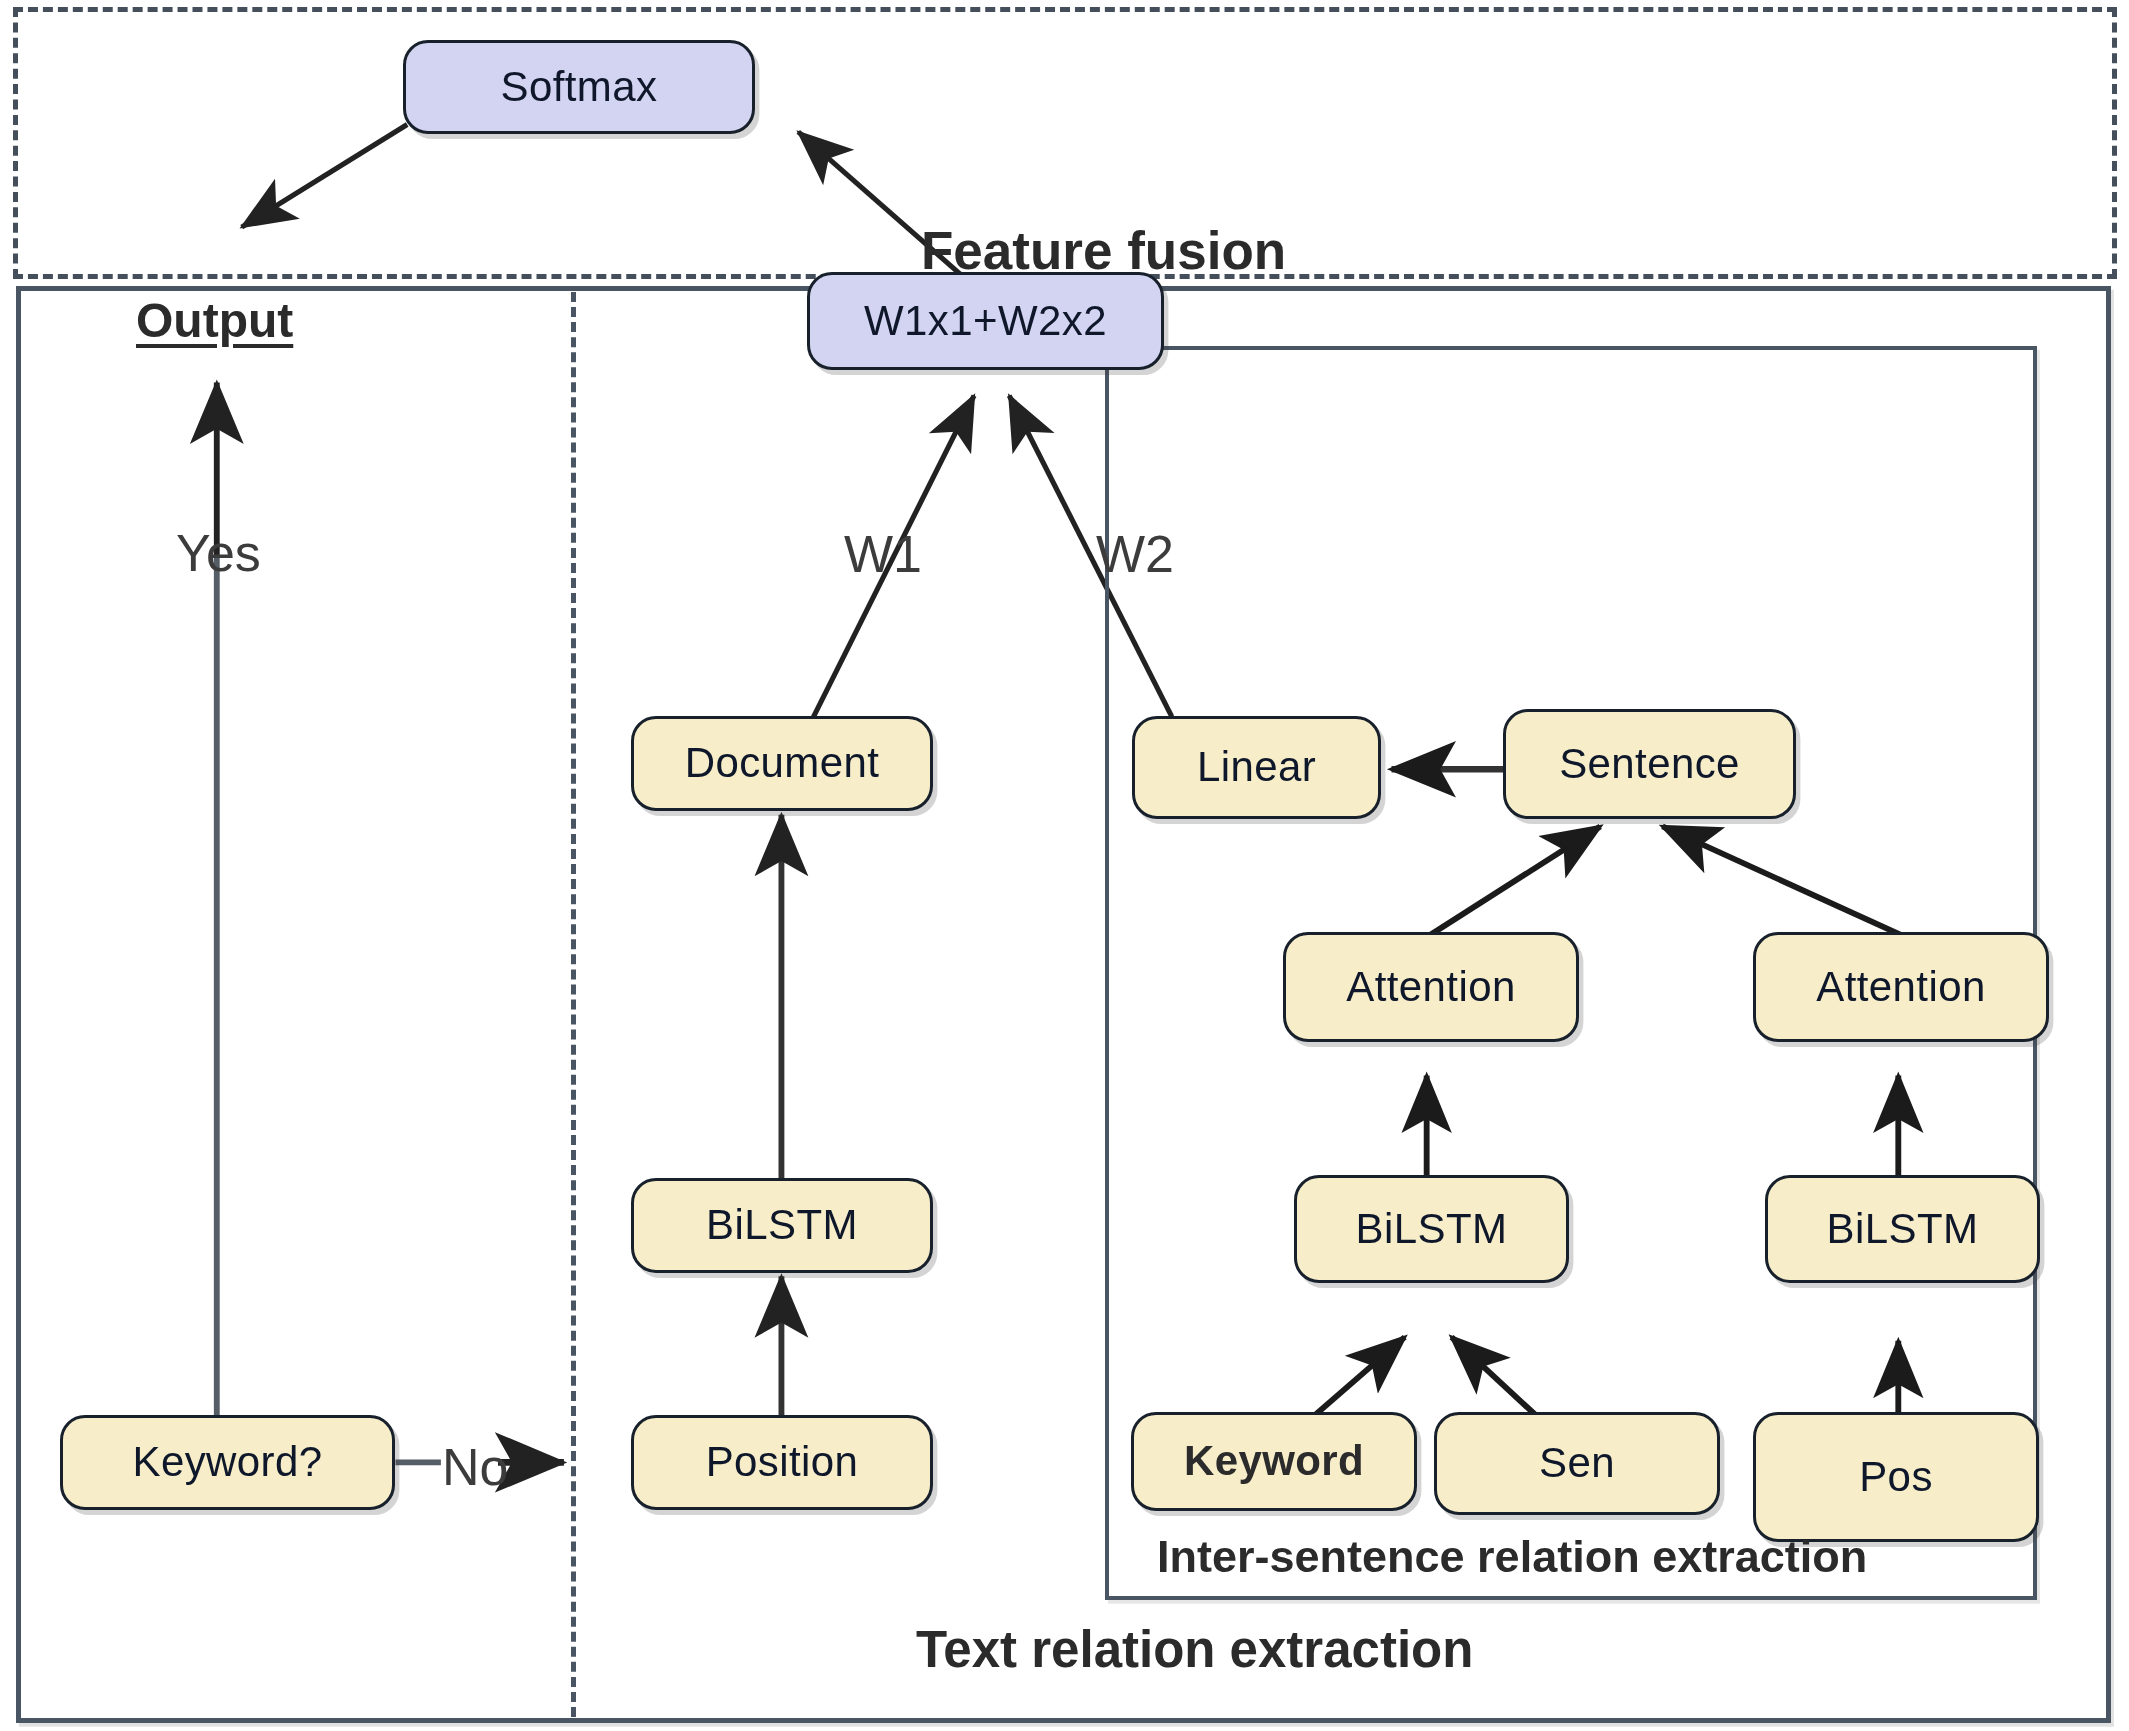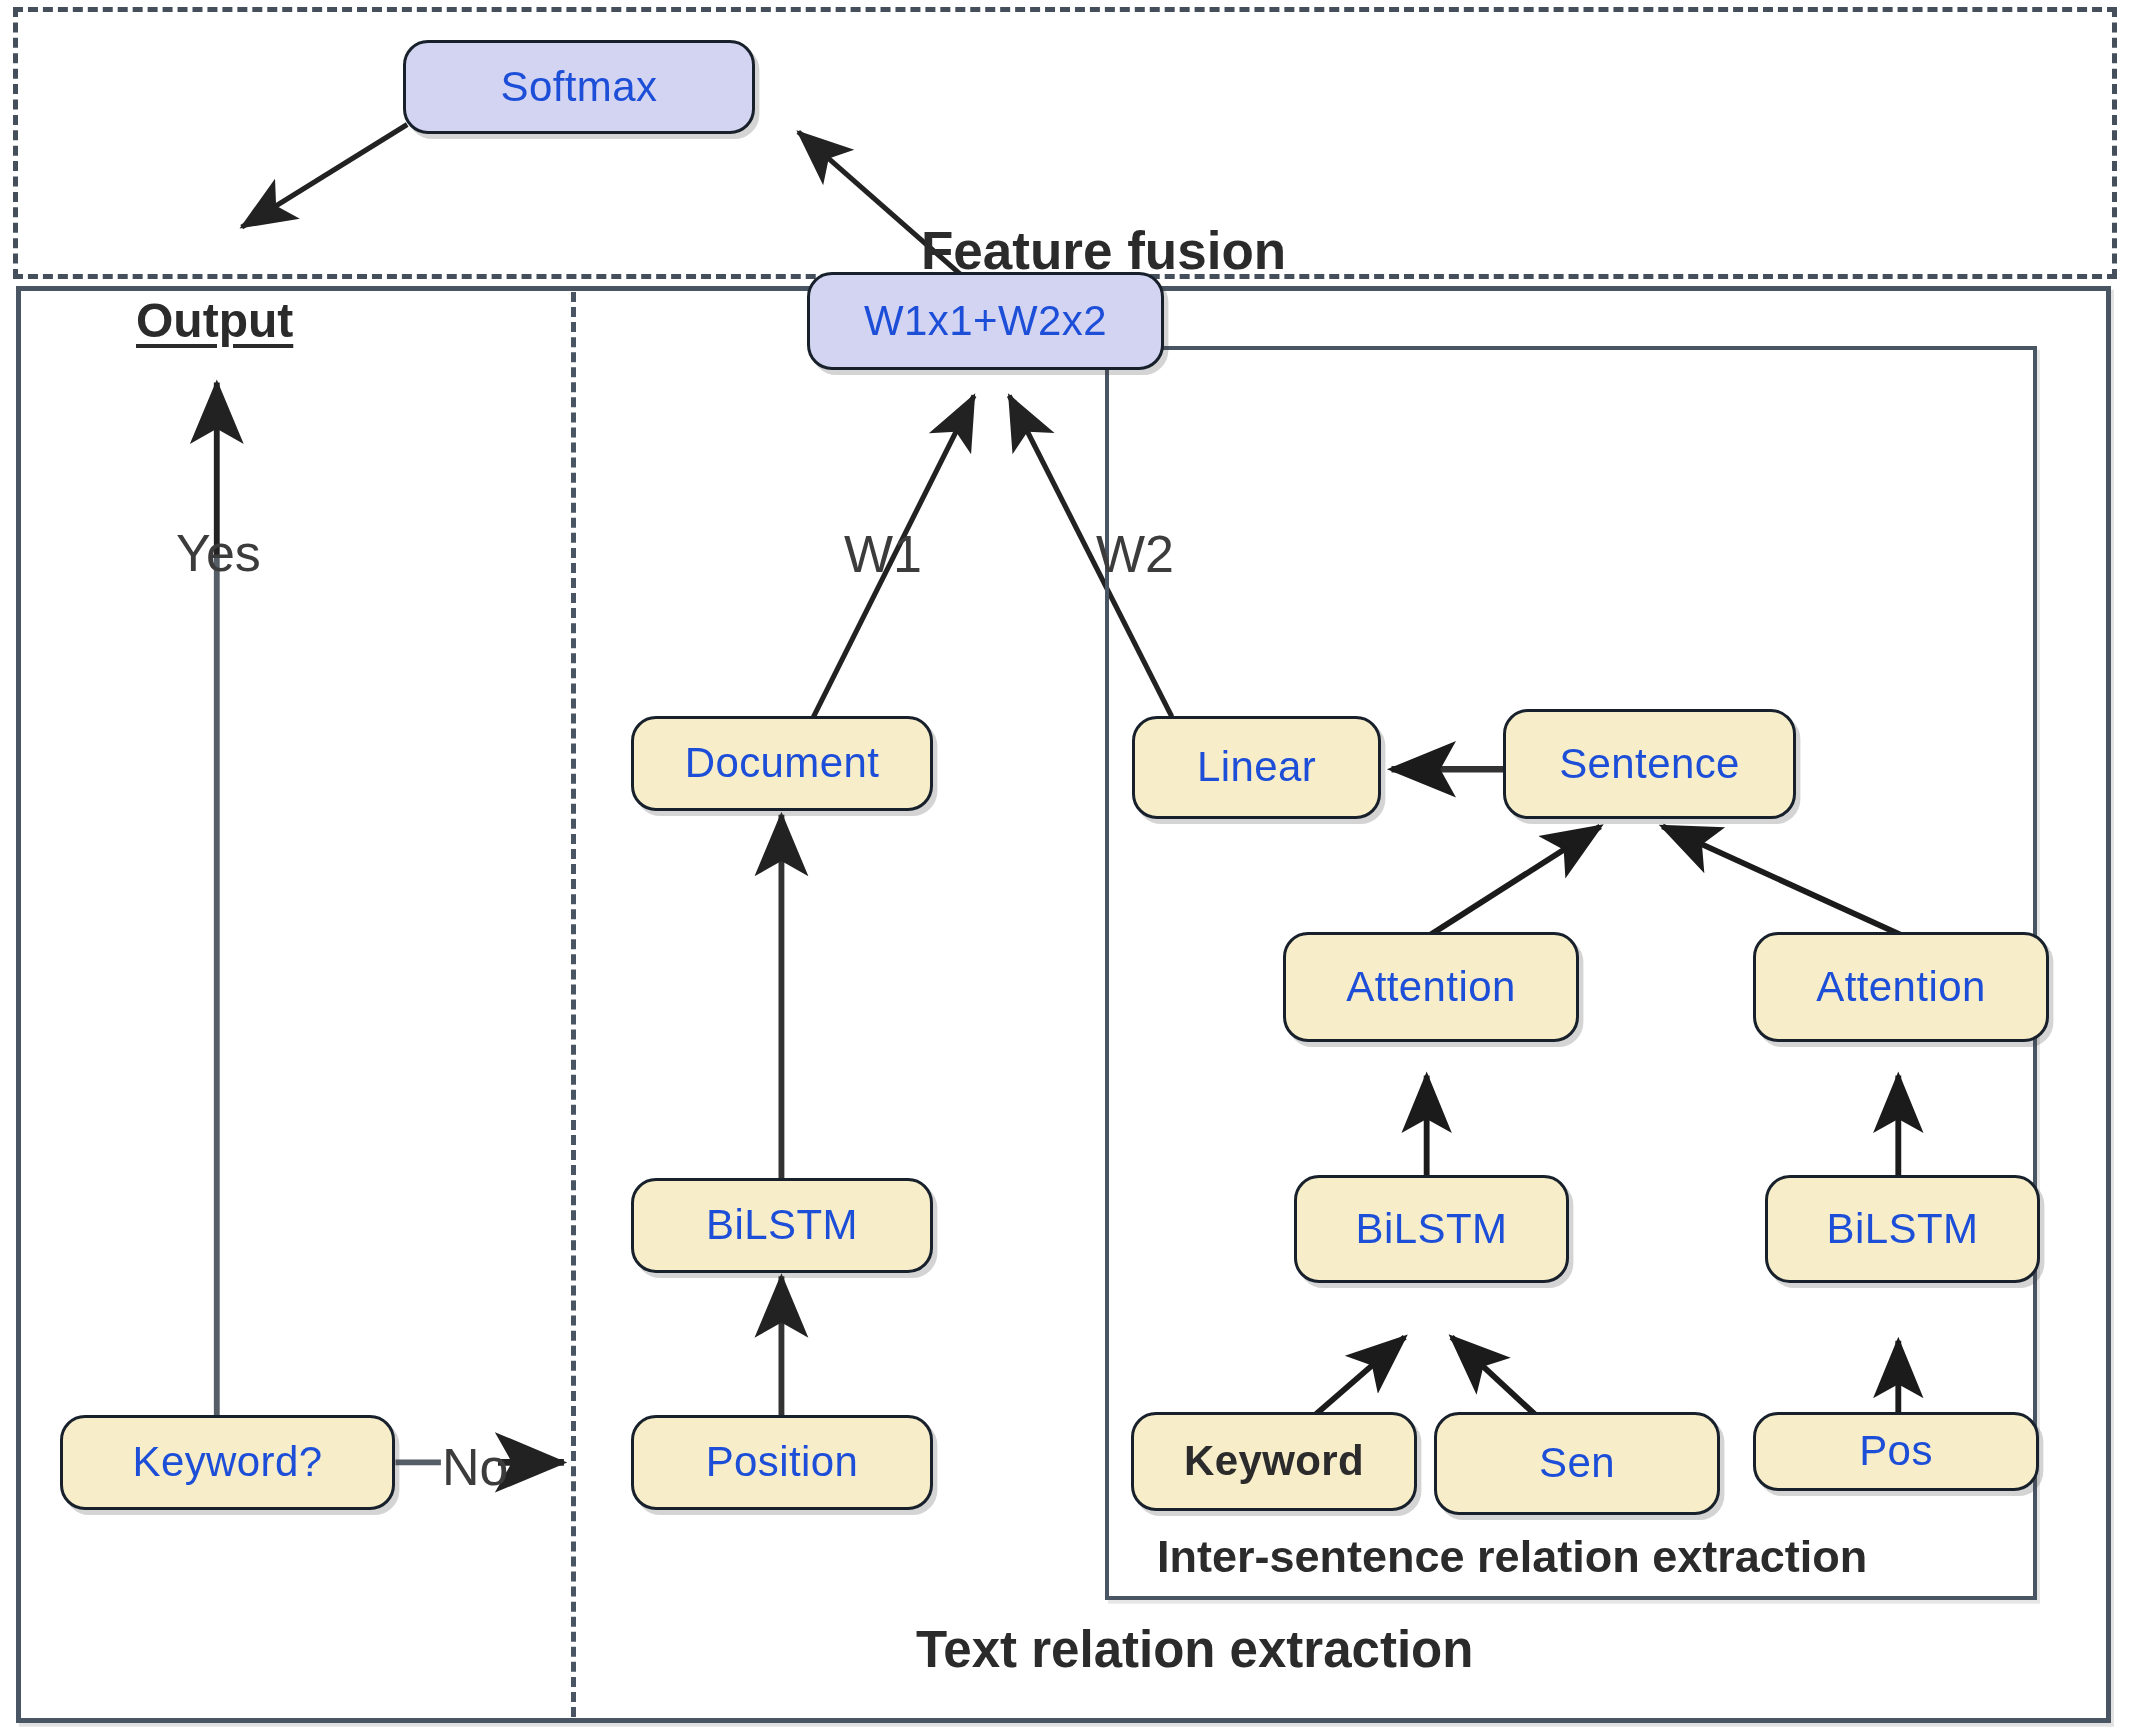--- a/index.html
+++ b/index.html
@@ -29,21 +29,21 @@
   
   .node {
     position: absolute;
     box-sizing: border-box;
     border: 3.7px solid #17202b;
     border-radius: 25px;
     display: flex;
     align-items: center;
     justify-content: center;
     text-align: center;
-    color: #1d4ed8;
+    color: #0f172a;
     font-size: 42px;
     line-height: 1.05;
     letter-spacing: 0.4px;
     box-shadow: 4.4px 5.1px 0 rgba(60,60,60,0.22);
     z-index: 5;
   }
   .node.yellow { background: #f7eec9; }
   .node.purple { background: #d3d4f2; }
 
   
@@ -189,21 +189,21 @@
   </div>
 
   <div class="node yellow" style="left:1131px; top:1412px; width:286px; height:99px; font-weight:bold; color:#2b2b2b;">
     <span>Keyword</span>
   </div>
 
   <div class="node yellow" style="left:1434px; top:1412px; width:286px; height:103px;">
     <span>Sen</span>
   </div>
 
-  <div class="node yellow" style="left:1753px; top:1412px; width:286px; height:79px;">
+  <div class="node yellow" style="left:1753px; top:1412px; width:286px; height:130px;">
     <span>Pos</span>
   </div>
 
   <div class="lbl bold big under" style="left:136px; top:293px; font-size:48px;text-decoration:underline;">Output</div>
 
   <div class="lbl bold big" style="left:921px; top:220px; font-size:53px;">Feature fusion</div>
 
   <div class="lbl small" style="left:176px; top:523px;">Yes</div>
 
   <div class="lbl small" style="left:442px; top:1437px;">No</div>

